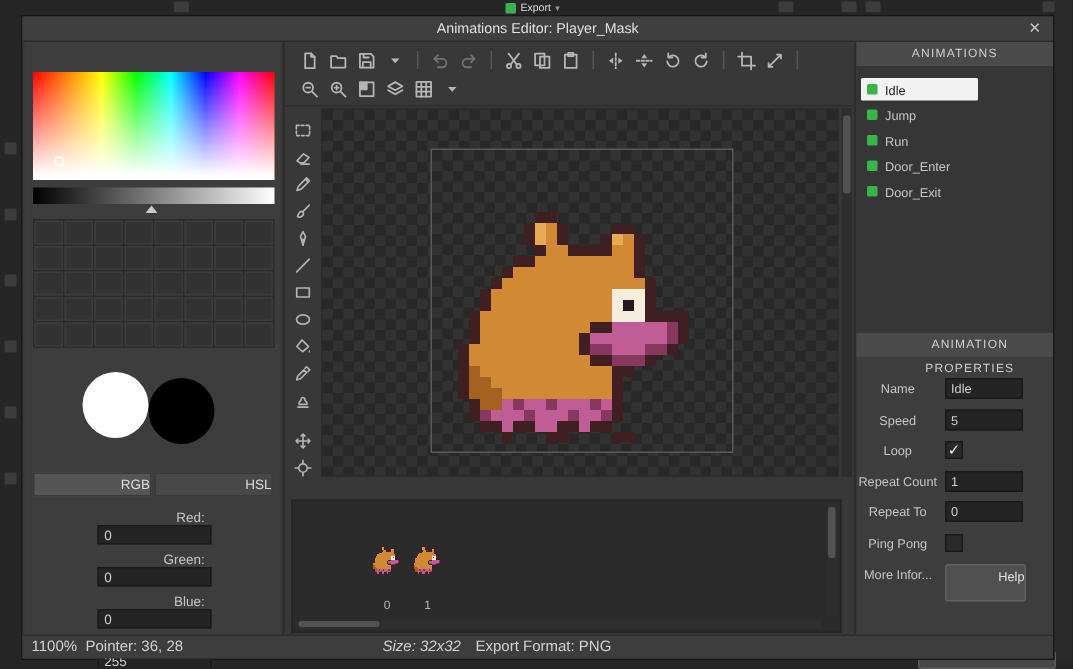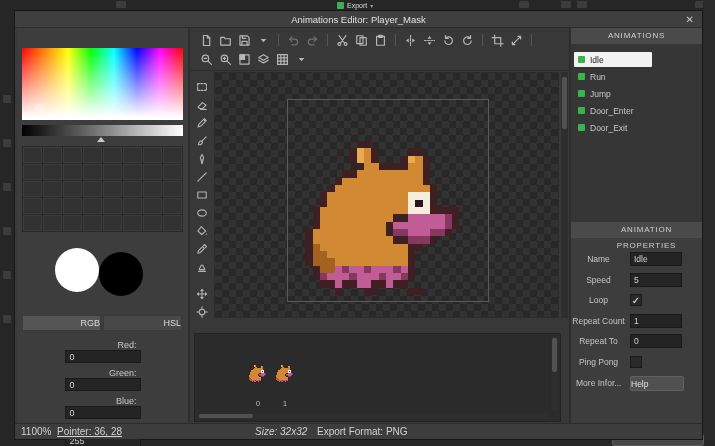--- a/index.html
+++ b/index.html
@@ -89,26 +89,26 @@
   .anim-list { position:absolute; left:0; top:16px; width:100%; height:178px; background:#363636; padding-top:8px; }
   .anim-row { position:relative; height:15px; margin:0 0 2px 3px; display:flex; align-items:center; gap:5px; padding-left:4px; width:112px; color:#c6c6c6; font-size:8.5px; }
   .anim-row.sel { background:#f2f2f2; color:#1d1d1d; width:78px; border-radius:1px; }
   .anim-ico { width:7px; height:7px; border-radius:1px; flex:none; }
   .props-header { position:absolute; left:0; right:0; top:194px;padding-left:20px; }
   .prop-row { position:absolute; left:0; width:100%; height:15px; font-size:8.5px; }
   .plabel { position:absolute; left:0; top:0; width:55px; height:14px; line-height:14px; text-align:center; color:#c6c6c6; white-space:nowrap; }
   .plabel-left { position:absolute; left:5px; top:0; height:14px; line-height:14px; color:#c6c6c6; white-space:nowrap; }
   .pinput { position:absolute; left:59px; top:0; width:52px; height:14px; line-height:13px; background:#242424; border:1px solid #191919; color:#d0d0d0; padding-left:3px; font-size:8.5px; }
   .pcheck { position:absolute; left:59px; top:1px; width:12px; height:12px; background:#2a2a2a; border:1px solid #191919; color:#f2f2f2; font-size:10px; line-height:11px; text-align:center; font-weight:bold; }
-  .help-btn { position:absolute; left:59px; top:0; width:54px; height:15px; line-height:14px; text-align:left; background:#505050; border:1px solid #616161; border-radius:2px; color:#e2e2e2; font-size:8.5px; }
+  .help-btn { position:absolute; left:59px; top:0; width:54px; height:25px; line-height:14px; text-align:right; background:#505050; border:1px solid #616161; border-radius:2px; color:#e2e2e2; font-size:8.5px; }
 
   
   .statusbar { position:absolute; left:0; bottom:0; width:100%; height:16px; background:#3d3d3d; border-top:1px solid #2c2c2c; font-size:10px; color:#d2d2d2; }
   .st { position:absolute; top:0; line-height:15px; white-space:nowrap; }
-  .st-zoom { left:6px; } .st-ptr { left:42px;text-decoration:underline; } .st-size { left:240px;font-style:italic; } .st-fmt { left:302px; }
+  .st-zoom { left:6px; } .st-ptr { left:42px; } .st-size { left:240px;font-style:italic; } .st-fmt { left:302px; }
 </style>
 </head>
 <body>
 
 <div class="stage" data-name="screen">
 
   <div class="bg-top" data-name="background-app-topbar">
     <span class="bg-chip" style="left:116px" data-name="background-icon"></span>
     <span class="bg-export" data-name="background-export-button">
       <span class="chip-green" data-name="export-icon"></span>
@@ -1328,27 +1328,27 @@
       </div>
     </div>
 
     <div class="right-panel" data-name="animations-panel">
       <div class="panel-header" data-name="animations-header">ANIMATIONS</div>
       <div class="anim-list" data-name="animation-list">
           <div class="anim-row sel" data-name="animation-item-idle">
             <span class="anim-ico" data-name="animation-icon" style="background:#38b44a"></span>
             <span data-name="animation-label">Idle</span>
           </div>
+          <div class="anim-row" data-name="animation-item-jump">
+            <span class="anim-ico" data-name="animation-icon" style="background:#38b44a"></span>
+            <span data-name="animation-label">Jump</span>
+          </div>
           <div class="anim-row" data-name="animation-item-run">
             <span class="anim-ico" data-name="animation-icon" style="background:#38b44a"></span>
             <span data-name="animation-label">Run</span>
-          </div>
-          <div class="anim-row" data-name="animation-item-jump">
-            <span class="anim-ico" data-name="animation-icon" style="background:#38b44a"></span>
-            <span data-name="animation-label">Jump</span>
           </div>
           <div class="anim-row" data-name="animation-item-door-enter">
             <span class="anim-ico" data-name="animation-icon" style="background:#38b44a"></span>
             <span data-name="animation-label">Door_Enter</span>
           </div>
           <div class="anim-row" data-name="animation-item-door-exit">
             <span class="anim-ico" data-name="animation-icon" style="background:#38b44a"></span>
             <span data-name="animation-label">Door_Exit</span>
           </div>
         </div>

